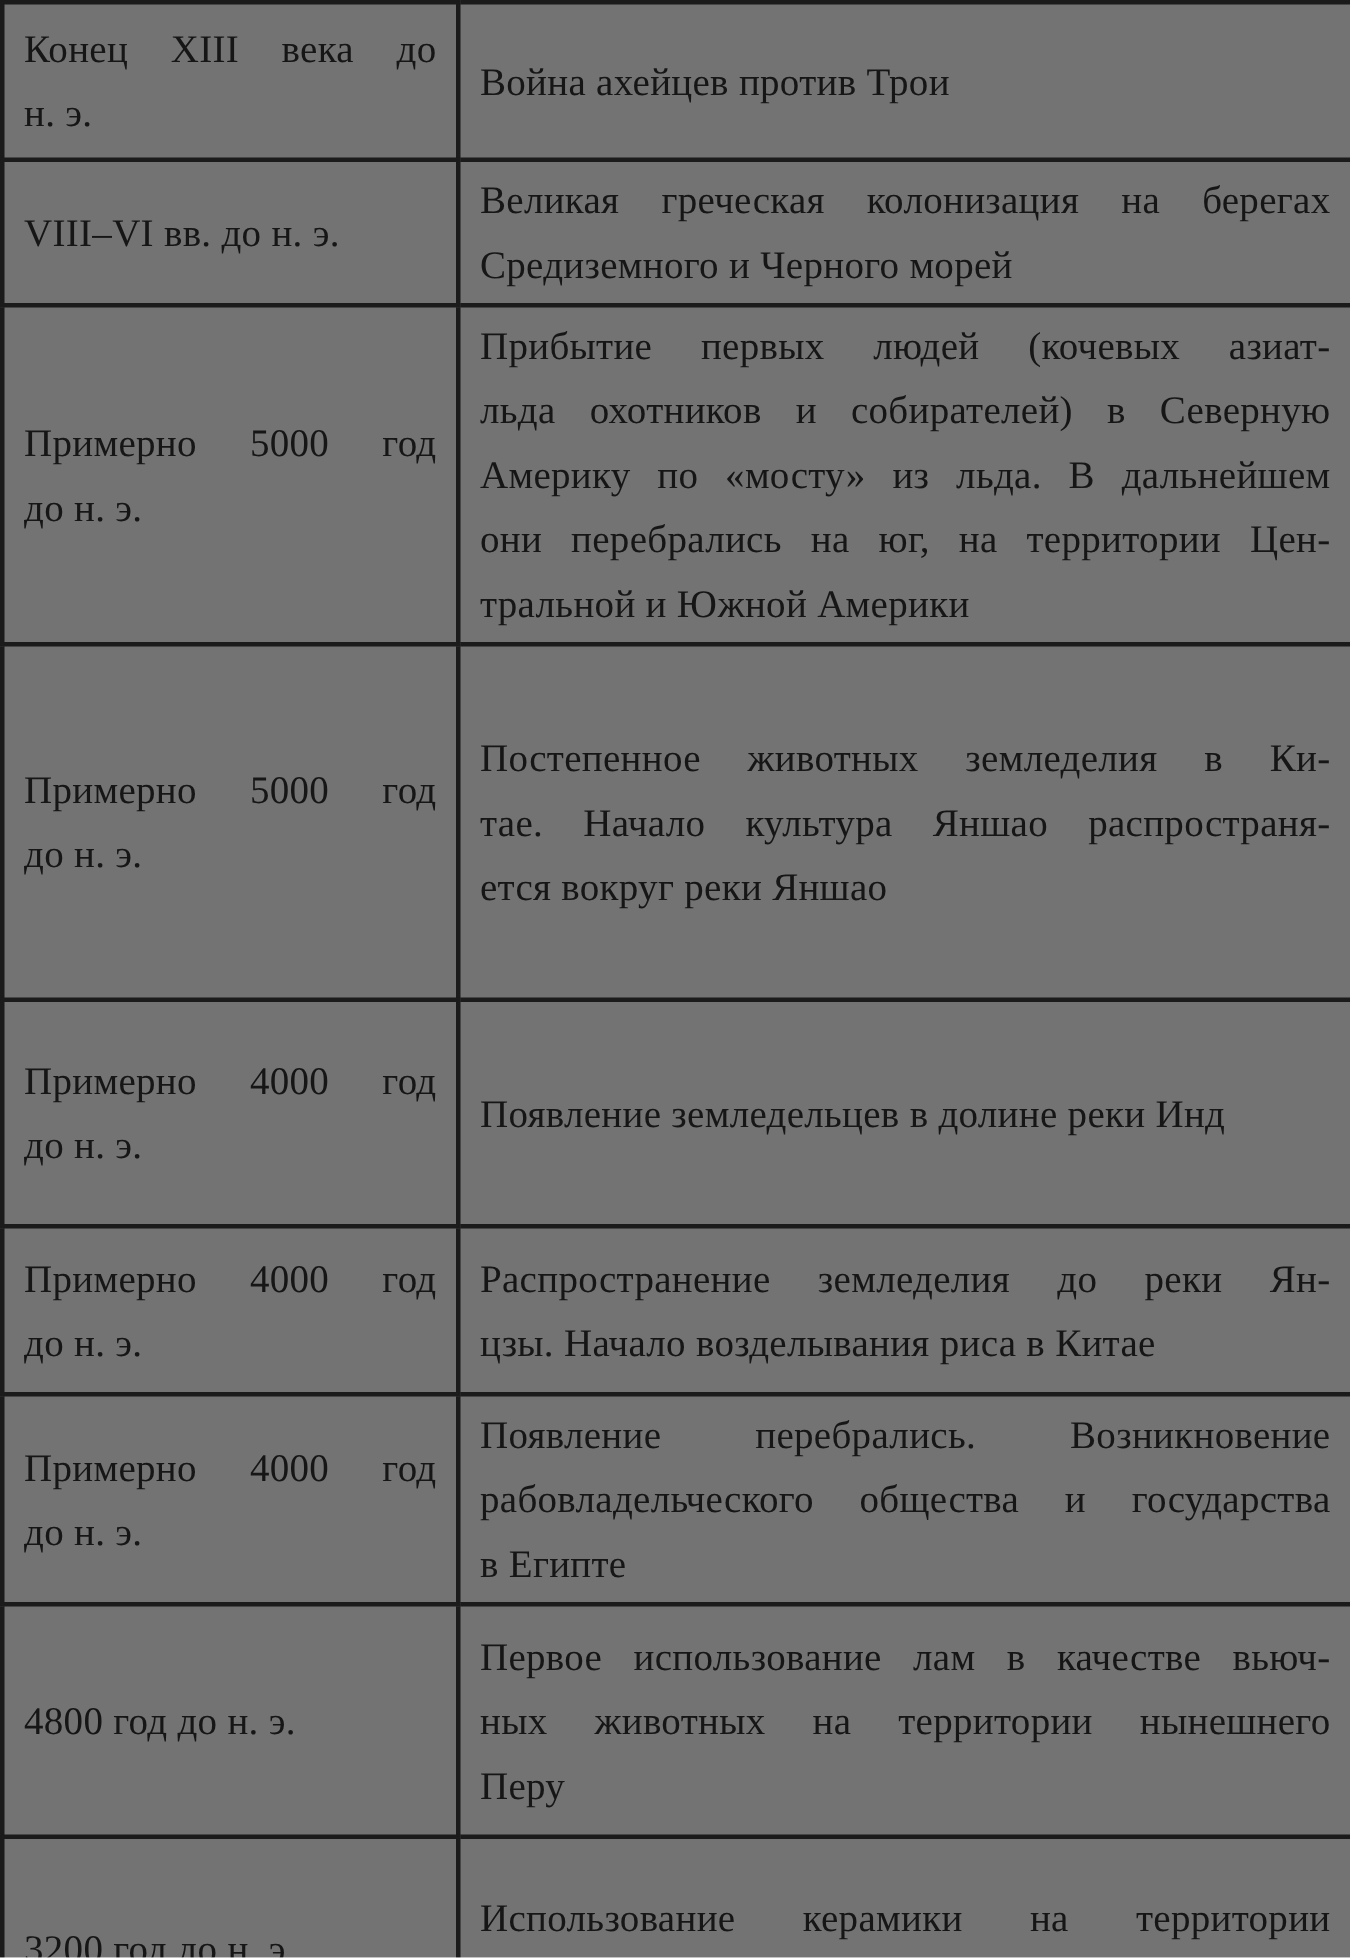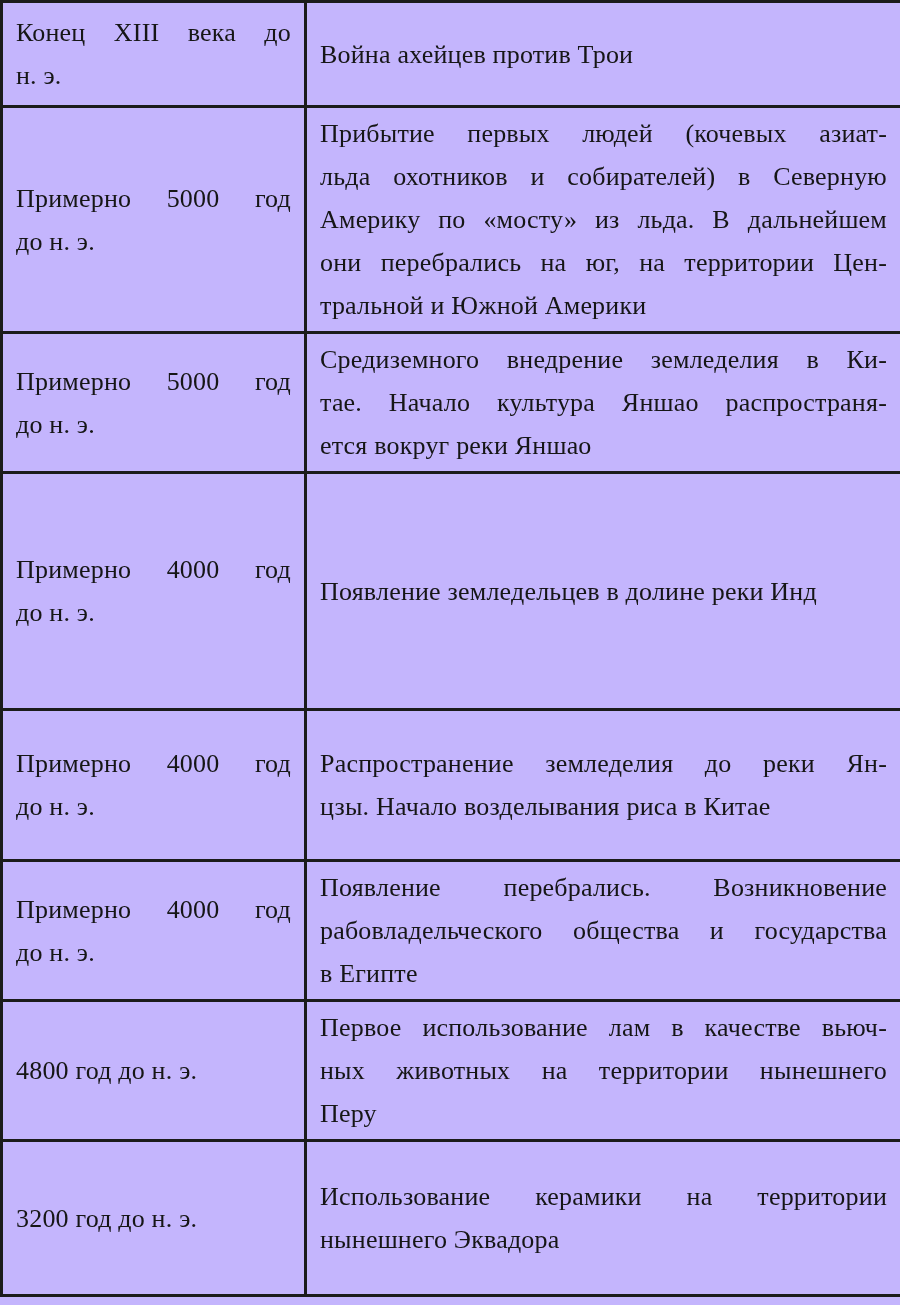--- a/index.html
+++ b/index.html
@@ -3,21 +3,21 @@
 <meta charset="utf-8">
 <style>
   html, body {
     margin: 0;
     padding: 0;
     background: #ffffff;
   }
   .page {
     width: 900px;
     height: 1305px;
-    background: #c4b5fd;
+    background: #737373;
     overflow: hidden;
     position: relative;
     font-family: "Liberation Serif", "DejaVu Serif", serif;
     color: #161616;
   }
   table.chron-table {
     border-collapse: collapse;
     table-layout: fixed;
     width: 900px;
   }
@@ -67,38 +67,47 @@
         <td>
             <div class="tline">Конец XIII века до</div>
             <div class="tline">н. э.</div>
           </td>
         <td>
             <div class="tline">Война ахейцев против Трои</div>
           </td>
       </tr>
       <tr>
         <td>
+            <div class="tline">VIII–VI вв. до н. э.</div>
+          </td>
+        <td>
+            <div class="tline">Великая греческая колонизация на берегах</div>
+            <div class="tline">Средиземного и Черного морей</div>
+          </td>
+      </tr>
+      <tr>
+        <td>
             <div class="tline">Примерно 5000 год</div>
             <div class="tline">до н. э.</div>
           </td>
         <td>
             <div class="tline">Прибытие первых людей (кочевых азиат-</div>
             <div class="tline">льда охотников и собирателей) в Северную</div>
             <div class="tline">Америку по «мосту» из льда. В дальнейшем</div>
             <div class="tline">они перебрались на юг, на территории Цен-</div>
             <div class="tline">тральной и Южной Америки</div>
           </td>
       </tr>
       <tr>
         <td>
             <div class="tline">Примерно 5000 год</div>
             <div class="tline">до н. э.</div>
           </td>
         <td>
-            <div class="tline">Средиземного внедрение земледелия в Ки-</div>
+            <div class="tline">Постепенное животных земледелия в Ки-</div>
             <div class="tline">тае. Начало культура Яншао распространя-</div>
             <div class="tline">ется вокруг реки Яншао</div>
           </td>
       </tr>
       <tr>
         <td>
             <div class="tline">Примерно 4000 год</div>
             <div class="tline">до н. э.</div>
           </td>
         <td>

